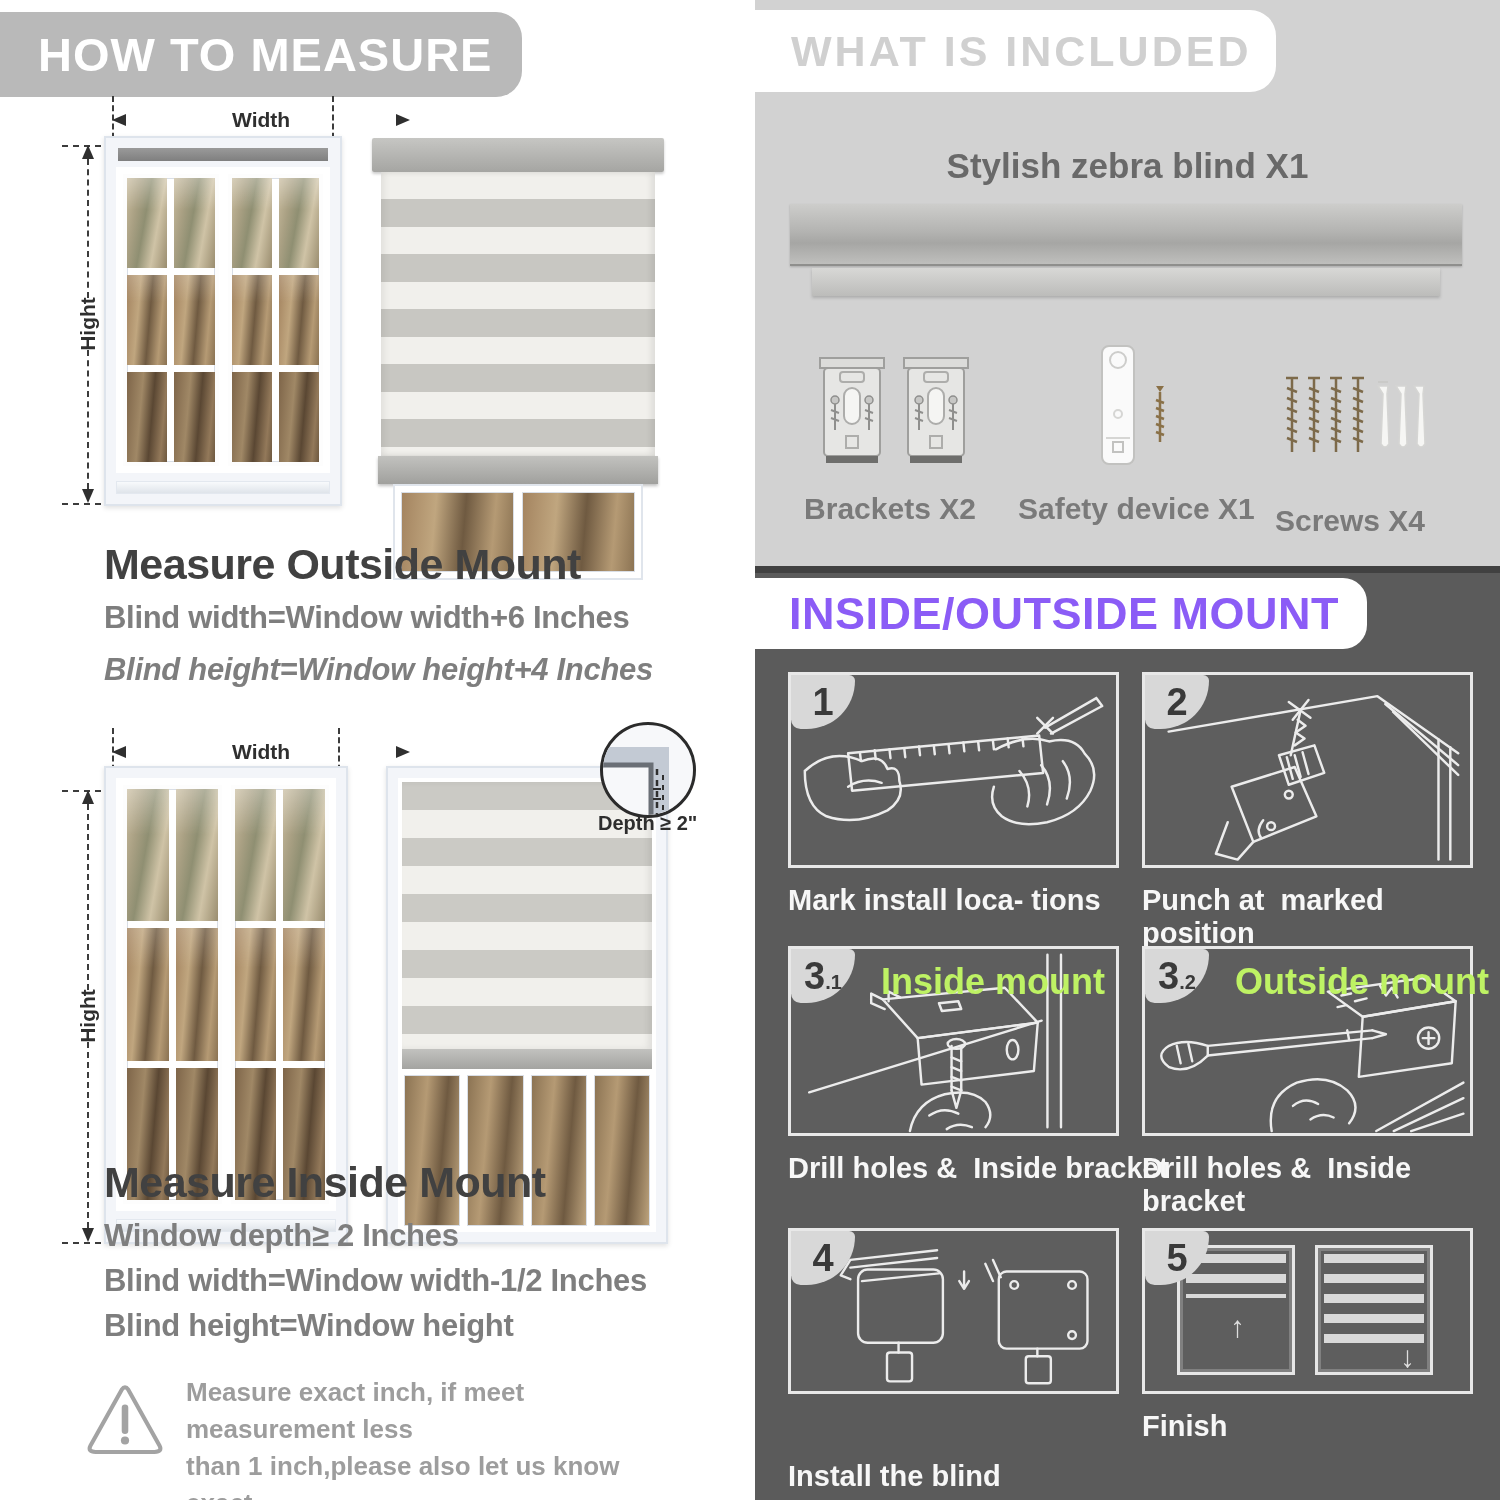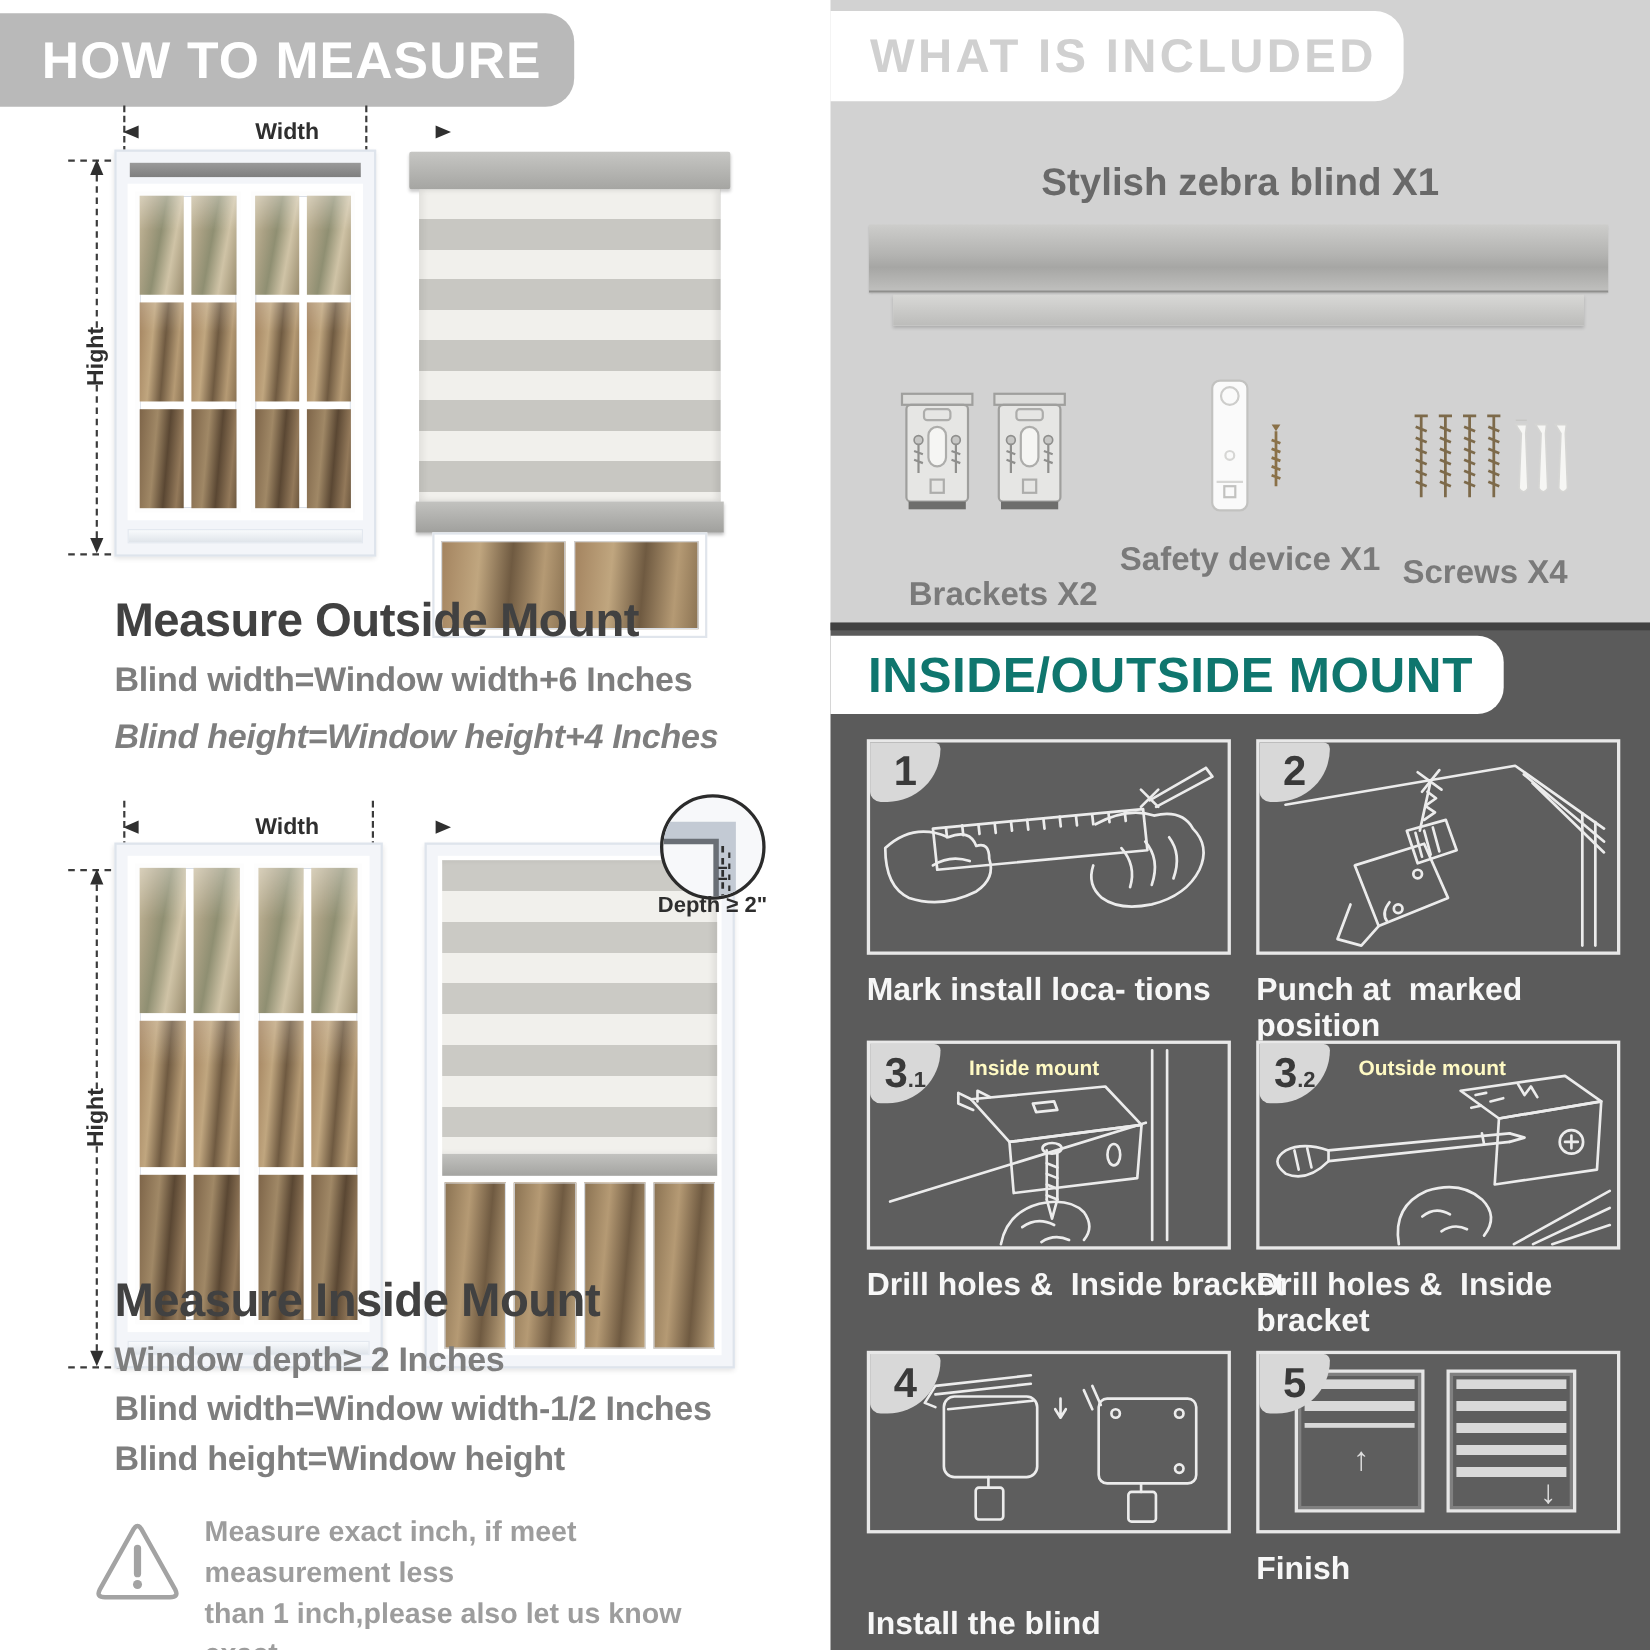--- a/index.html
+++ b/index.html
@@ -91,31 +91,31 @@
     border-bottom:2px solid #8f8f8d;box-shadow:0 1px 2px rgba(0,0,0,.2);}
   .rail-lip{position:absolute;left:812px;top:268px;width:628px;height:28px;
     background:linear-gradient(180deg,#d8d8d6,#bcbcba);box-shadow:0 2px 3px rgba(0,0,0,.18);}
   .item-label{position:absolute;font-size:30px;font-weight:bold;color:#7a7a7a;text-align:center;white-space:nowrap;}
   .icon-abs{position:absolute;}
 
   
   .panel-dark{position:absolute;left:755px;top:566px;width:745px;height:934px;background:#5b5b5b;}
   .panel-dark-edge{position:absolute;left:755px;top:566px;width:745px;height:7px;background:#414141;}
   .band-dark{position:absolute;left:755px;top:578px;width:612px;height:71px;background:#ffffff;
-    border-radius:0 24px 24px 0;color:#0f766e;font-size:45px;font-weight:bold;line-height:71px;
+    border-radius:0 24px 24px 0;color:#8b5cf6;font-size:45px;font-weight:bold;line-height:71px;
     padding-left:34px;letter-spacing:0.5px;white-space:nowrap;}
   .step-card{position:absolute;border:3px solid #e8e8e8;background:#5e5e5e;}
   .step-card svg.art{position:absolute;left:0;top:0;width:100%;height:100%;}
   .art path,.art rect,.art circle,.art ellipse{stroke:#ececec;stroke-width:2.5;fill:none;
     stroke-linecap:round;stroke-linejoin:round;}
   .badge{position:absolute;top:0;left:0;width:64px;height:54px;background:#d8d8d8;
     border-radius:0 6px 50px 10px;display:flex;align-items:center;justify-content:center;
     color:#3a3a3a;font-weight:bold;font-size:38px;}
   .badge .sub{font-size:20px;margin-top:12px;}
-  .step-title{position:absolute;left:90px;top:12px;font-size:19px;font-weight:bold;color:#fef9c3;white-space:nowrap;}
+  .step-title{position:absolute;left:90px;top:12px;font-size:36px;font-weight:bold;color:#bef264;white-space:nowrap;}
   .caption{position:absolute;font-size:29px;font-weight:bold;color:#f7f7f7;white-space:pre-wrap;}
 
   
   .miniwin{position:absolute;border:3px solid #e6e6e6;box-shadow:inset 0 0 0 3px rgba(230,230,230,.25);}
   .miniwin .shade{position:absolute;left:6px;right:6px;top:6px;
     background:repeating-linear-gradient(180deg,#d9d9d9 0 9px,rgba(0,0,0,0) 9px 20px);}
   .miniwin .arr{position:absolute;color:#dedede;font-size:30px;font-weight:bold;}
 </style>
 </head>
 <body>
@@ -312,21 +312,21 @@
       <path d="M74,6 l12,0 M80,6 L80,80 M75,16 l10,4 M75,26 l10,4 M75,36 l10,4 M75,46 l10,4 M75,56 l10,4 M75,66 l10,4"></path>
     </g>
     <g fill="rgba(248,248,246,0.95)" stroke="#d5d5d3" stroke-width="1.5">
       <path d="M100,14 l10,0 l-1,8 l2,50 q-4,6 -8,0 l2,-50 Z"></path>
       <path d="M118,14 l10,0 l-1,8 l2,50 q-4,6 -8,0 l2,-50 Z"></path>
       <path d="M136,14 l10,0 l-1,8 l2,50 q-4,6 -8,0 l2,-50 Z"></path>
       <path d="M100,10 l10,0" stroke="#c7c7c5"></path>
     </g>
   </svg>
 
-  <div class="item-label" style="left:812px;top:492px;width:200px;margin-top:32px;">Brackets X2</div>
+  <div class="item-label" style="left:790px;top:492px;width:200px;">Brackets X2</div>
   <div class="item-label" style="left:1018px;top:492px;width:224px;">Safety device X1</div>
   <div class="item-label" style="left:1268px;top:504px;width:164px;">Screws X4</div>
 
   <div class="panel-dark"></div>
   <div class="panel-dark-edge"></div>
   <div class="band-dark">INSIDE/OUTSIDE MOUNT</div>
 
   <div class="step-card" style="left:788px;top:672px;width:331px;height:196px;">
     <svg class="art" viewBox="0 0 330 190" preserveAspectRatio="xMidYMid meet">
       <path d="M58,78 L252,60 L256,98 L62,116 Z"></path>

